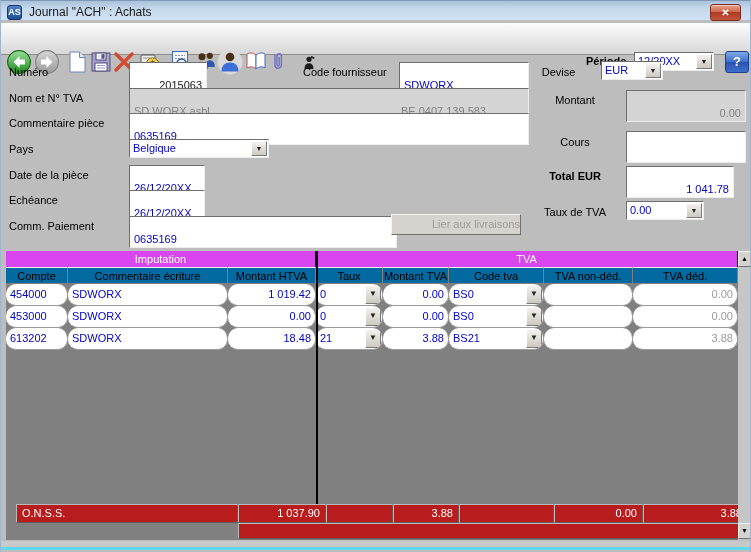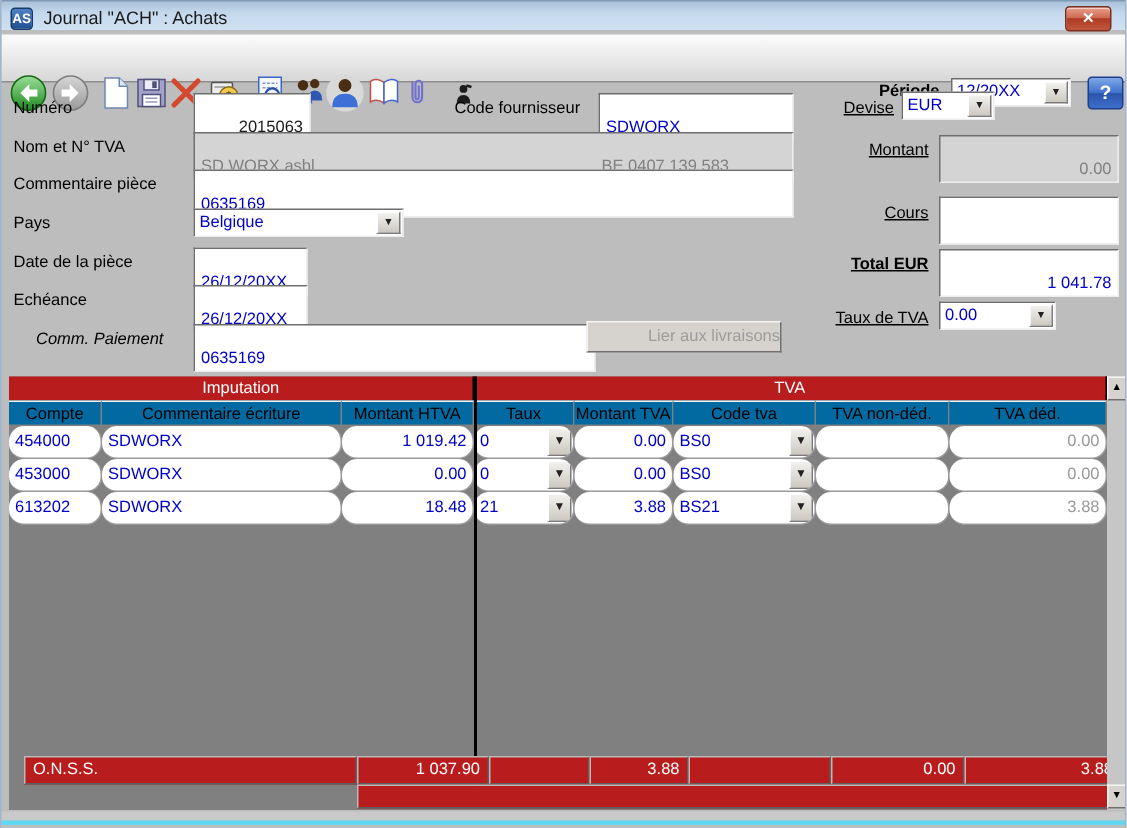--- a/index.html
+++ b/index.html
@@ -31,33 +31,33 @@
   .combo { background:#fff; border:1px solid; border-color:#6E6E6E #EDEDED #EDEDED #6E6E6E; position:absolute; }
   .combo .val { position:absolute; left:3px; top:1px; right:18px; color:#0000C8; line-height:15px; white-space:nowrap; overflow:hidden; }
   .dd { position:absolute; right:1px; top:1px; bottom:1px; width:16px; background:linear-gradient(180deg,#F2F1EE,#CDC9C1);
     border:1px solid; border-color:#FFF #7A7A7A #7A7A7A #FFF; color:#222; font-size:7px; text-align:center; line-height:13px; }
   .helpbtn { position:absolute; left:724px; top:28px; width:24px; height:22px; border-radius:3px;
     background:linear-gradient(180deg,#7FA8E8 0%,#3D6FCC 50%,#2B55AD 52%,#3D6FCC 100%);
     border:1px solid #1E3F85; color:#fff; font-weight:bold; font-size:13px; text-align:center; line-height:20px; }
 
   
   .lbl { position:absolute; color:#000; white-space:nowrap; }
-  .lbl.r { text-align:right;text-decoration:underline; }
+  .lbl.r { text-align:center; }
   .lbl.b { font-weight:bold; }
   .fld { position:absolute; background:#fff; border:1px solid; border-color:#6E6E6E #EDEDED #EDEDED #6E6E6E;
     height:17px; line-height:15px; padding:15px 4px; color:#0000C8; white-space:nowrap; overflow:hidden; }
   .fld.num { text-align:right; }
   .fld.dis { background:#D4D4D4; color:#808080; }
   .btn3d { position:absolute; background:#D6D3CE; border:1px solid; border-color:#F5F4F2 #6F6F6F #6F6F6F #F5F4F2;
     color:#9C9C9C; text-align:right; }
 
   
   .tablewrap { position:absolute; left:5px; top:251px; width:732px; height:289px; background:#808080; }
   .grid { display:grid; grid-template-columns:62px 160px 88px 67px 66px 95px 89px 105px; }
-  .ghead { background:#b91c1c; color:#fff; text-align:center; height:16px; line-height:16px; border-right:1px solid #000; }
+  .ghead { background:#d946ef; color:#fff; text-align:center; height:16px; line-height:16px; border-right:1px solid #000; }
   .chead { background:#0369a1; color:#000; text-align:center; height:17px; line-height:16px;
     border-right:1px solid #808080; border-bottom:1px solid #808080; border-top:1px solid #F2F1EE;
     overflow:hidden; white-space:nowrap; }
   .cell { position:relative; background:#fff; color:#0000C8; height:22px; line-height:20px; padding:0 4px;
     border-right:1px solid #9A9A9A; border-bottom:1px solid #9A9A9A; white-space:nowrap; overflow:hidden;border-radius:10px; }
   .cell.num { text-align:right; }
   .cell.gray { color:#9A9A9A; }
   .cell .dd { line-height:16px; font-size:8px; }
   .cell.hasdd { padding-right:20px; }
   .vline { position:absolute; left:310px; top:0; width:2px; height:272px; background:#000; }
@@ -219,32 +219,32 @@
   <div class="lbl" style="left:8px; top:143px;">Pays</div>
   <div class="combo" style="left:128px; top:139px; width:140px; height:19px;">
     <span class="val">Belgique</span>
     <span class="dd">▼</span>
   </div>
 
   <div class="lbl" style="left:8px; top:169px;">Date de la pièce</div>
   <div class="fld" style="left:128px; top:165px; width:76px;">26/12/20XX</div>
 
   <div class="lbl r b" style="left:530px; top:170px; width:88px;">Total EUR</div>
-  <div class="fld num" style="left:625px; top:166px; width:120px;">1 041.78</div>
+  <div class="fld num" style="left:625px; top:166px; width:108px;">1 041.78</div>
 
   <div class="lbl" style="left:8px; top:194px;">Echéance</div>
   <div class="fld" style="left:128px; top:190px; width:76px;">26/12/20XX</div>
 
   <div class="lbl r" style="left:530px; top:206px; width:88px;">Taux de TVA</div>
   <div class="combo" style="left:625px; top:201px; width:78px; height:19px;">
     <span class="val">0.00</span>
     <span class="dd">▼</span>
   </div>
 
-  <div class="lbl" style="left:23px; top:220px;font-style:italic;">Comm. Paiement</div>
+  <div class="lbl" style="left:8px; top:220px;">Comm. Paiement</div>
   <div class="fld" style="left:128px; top:216px; width:268px;">0635169</div>
   <div class="btn3d" style="left:390px; top:214px; width:130px; height:21px; line-height:19px;">Lier aux livraisons</div>
 
   <div class="tablewrap">
     <div class="grid">
       <div class="ghead" style="grid-column:1 / span 3;">Imputation</div>
       <div class="ghead" style="grid-column:4 / span 5;">TVA</div>
 
       <div class="chead">Compte</div>
       <div class="chead">Commentaire écriture</div>

